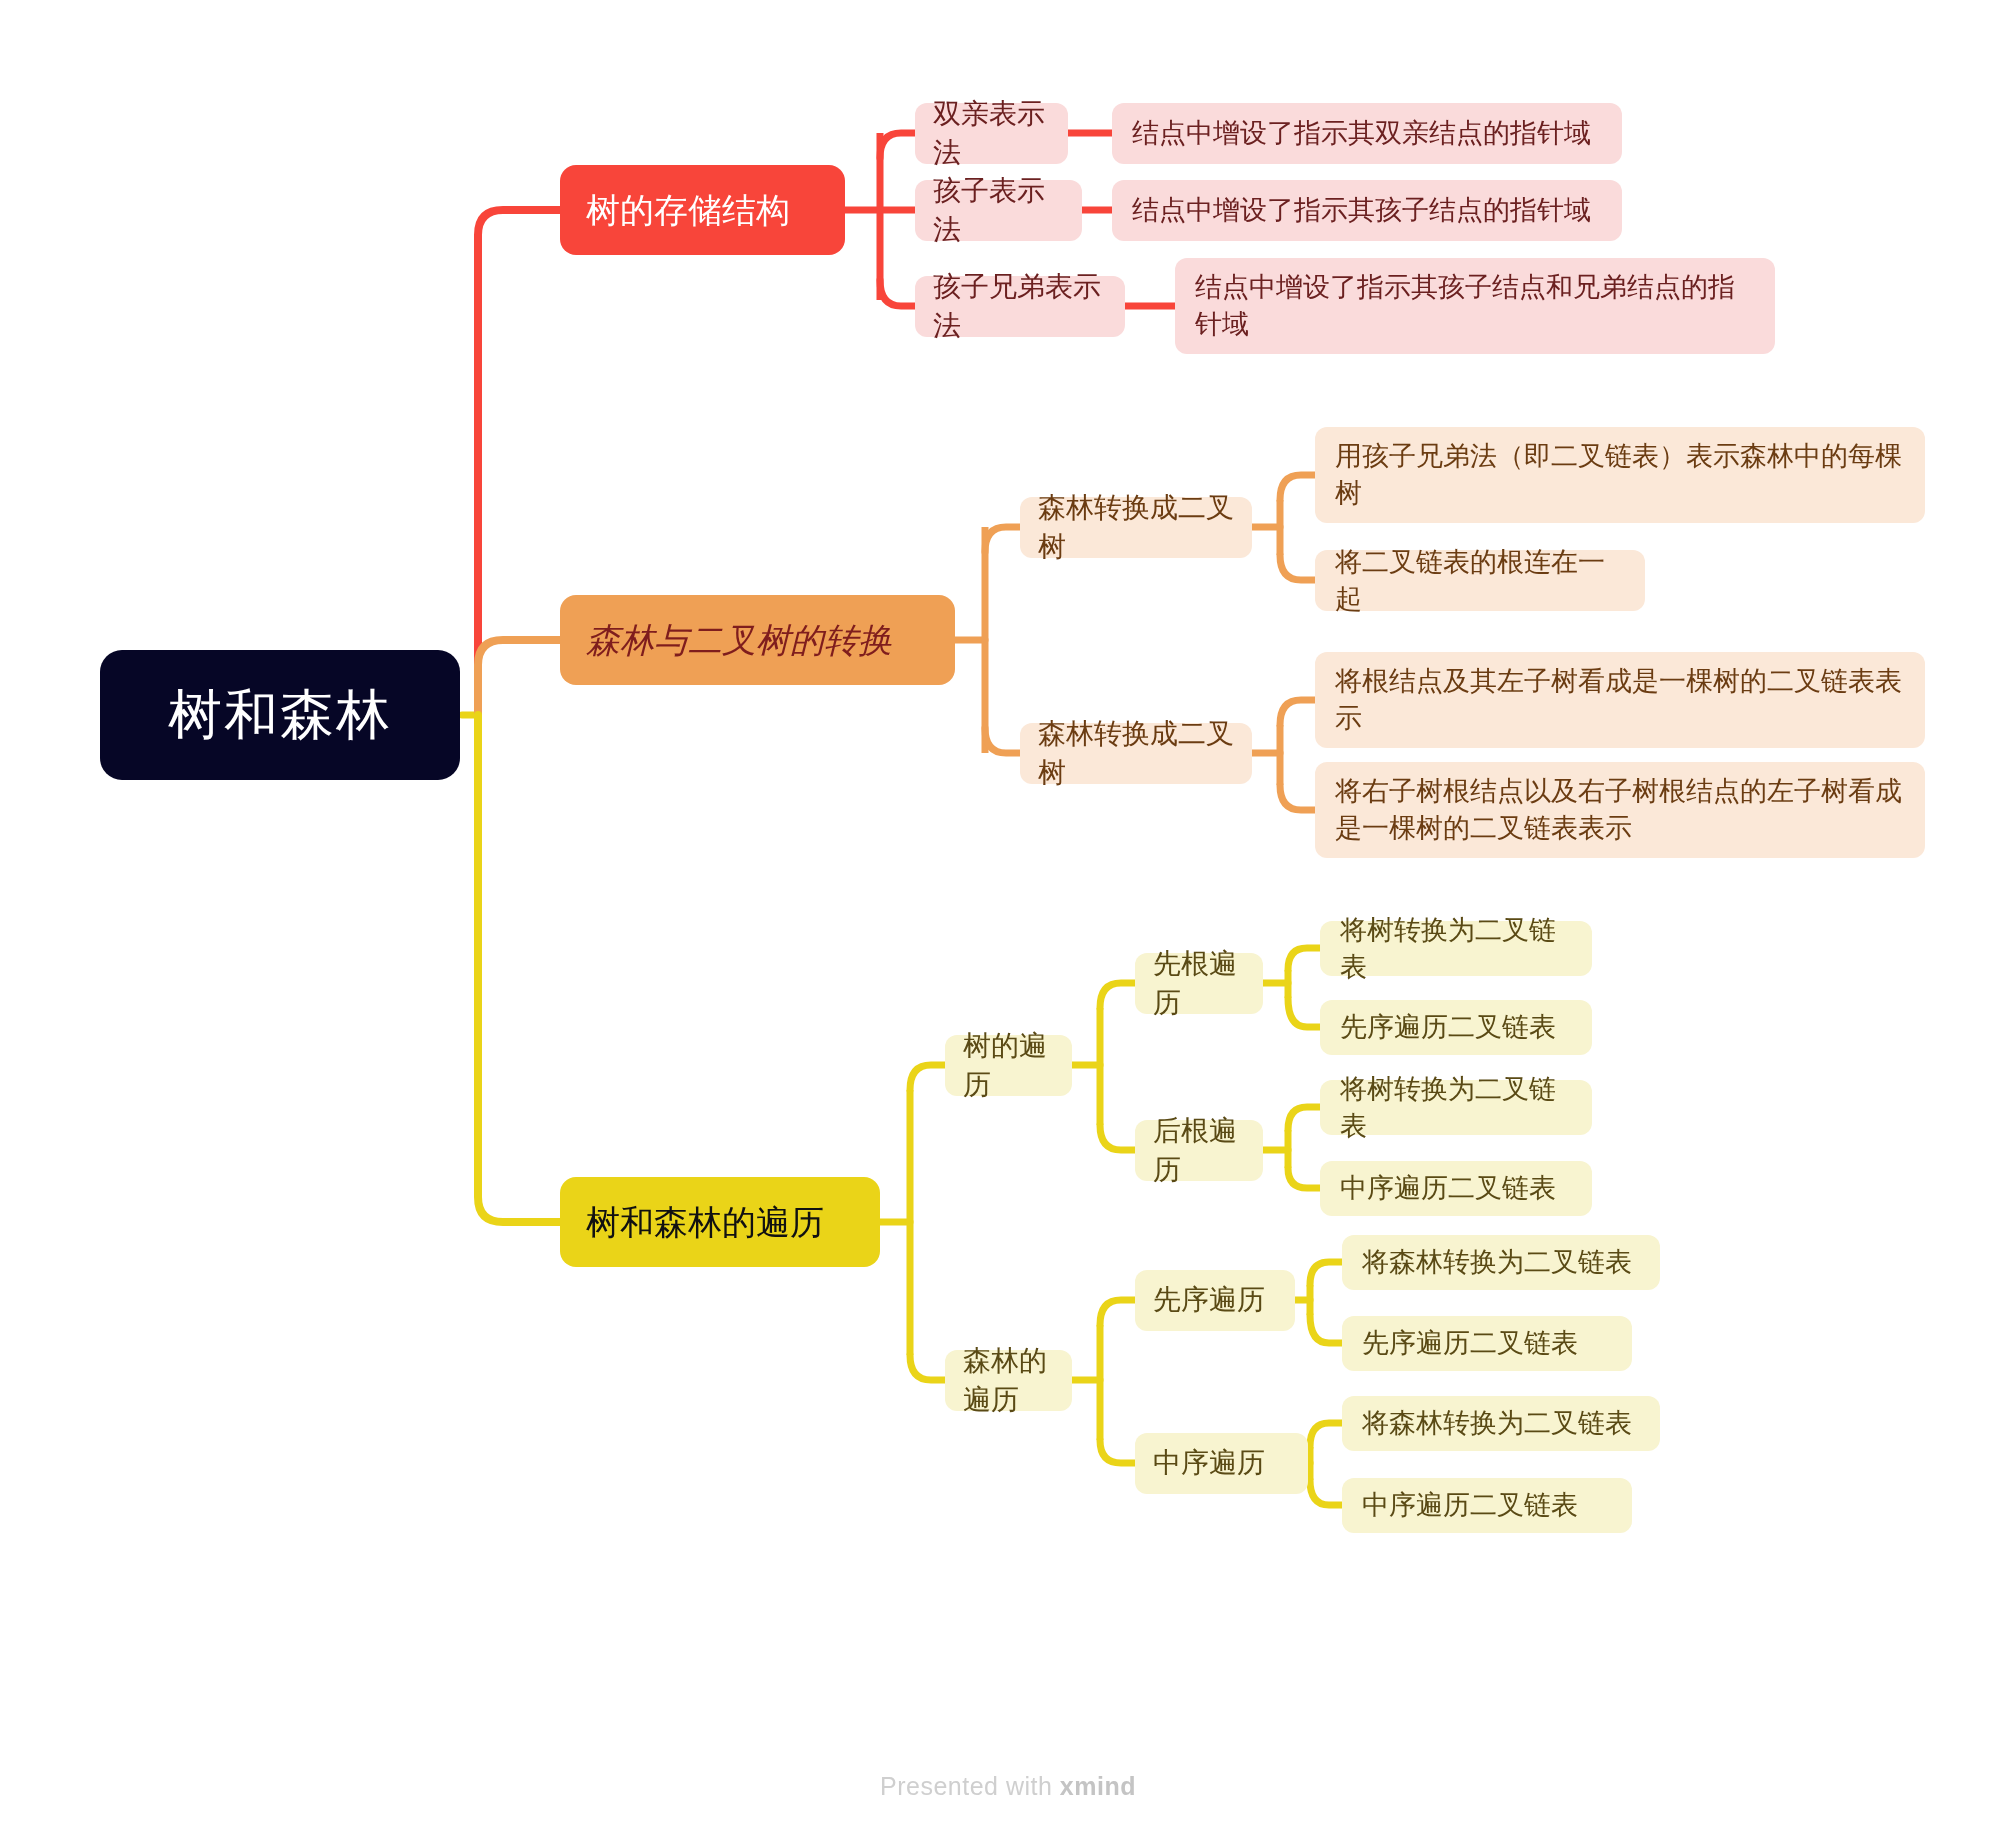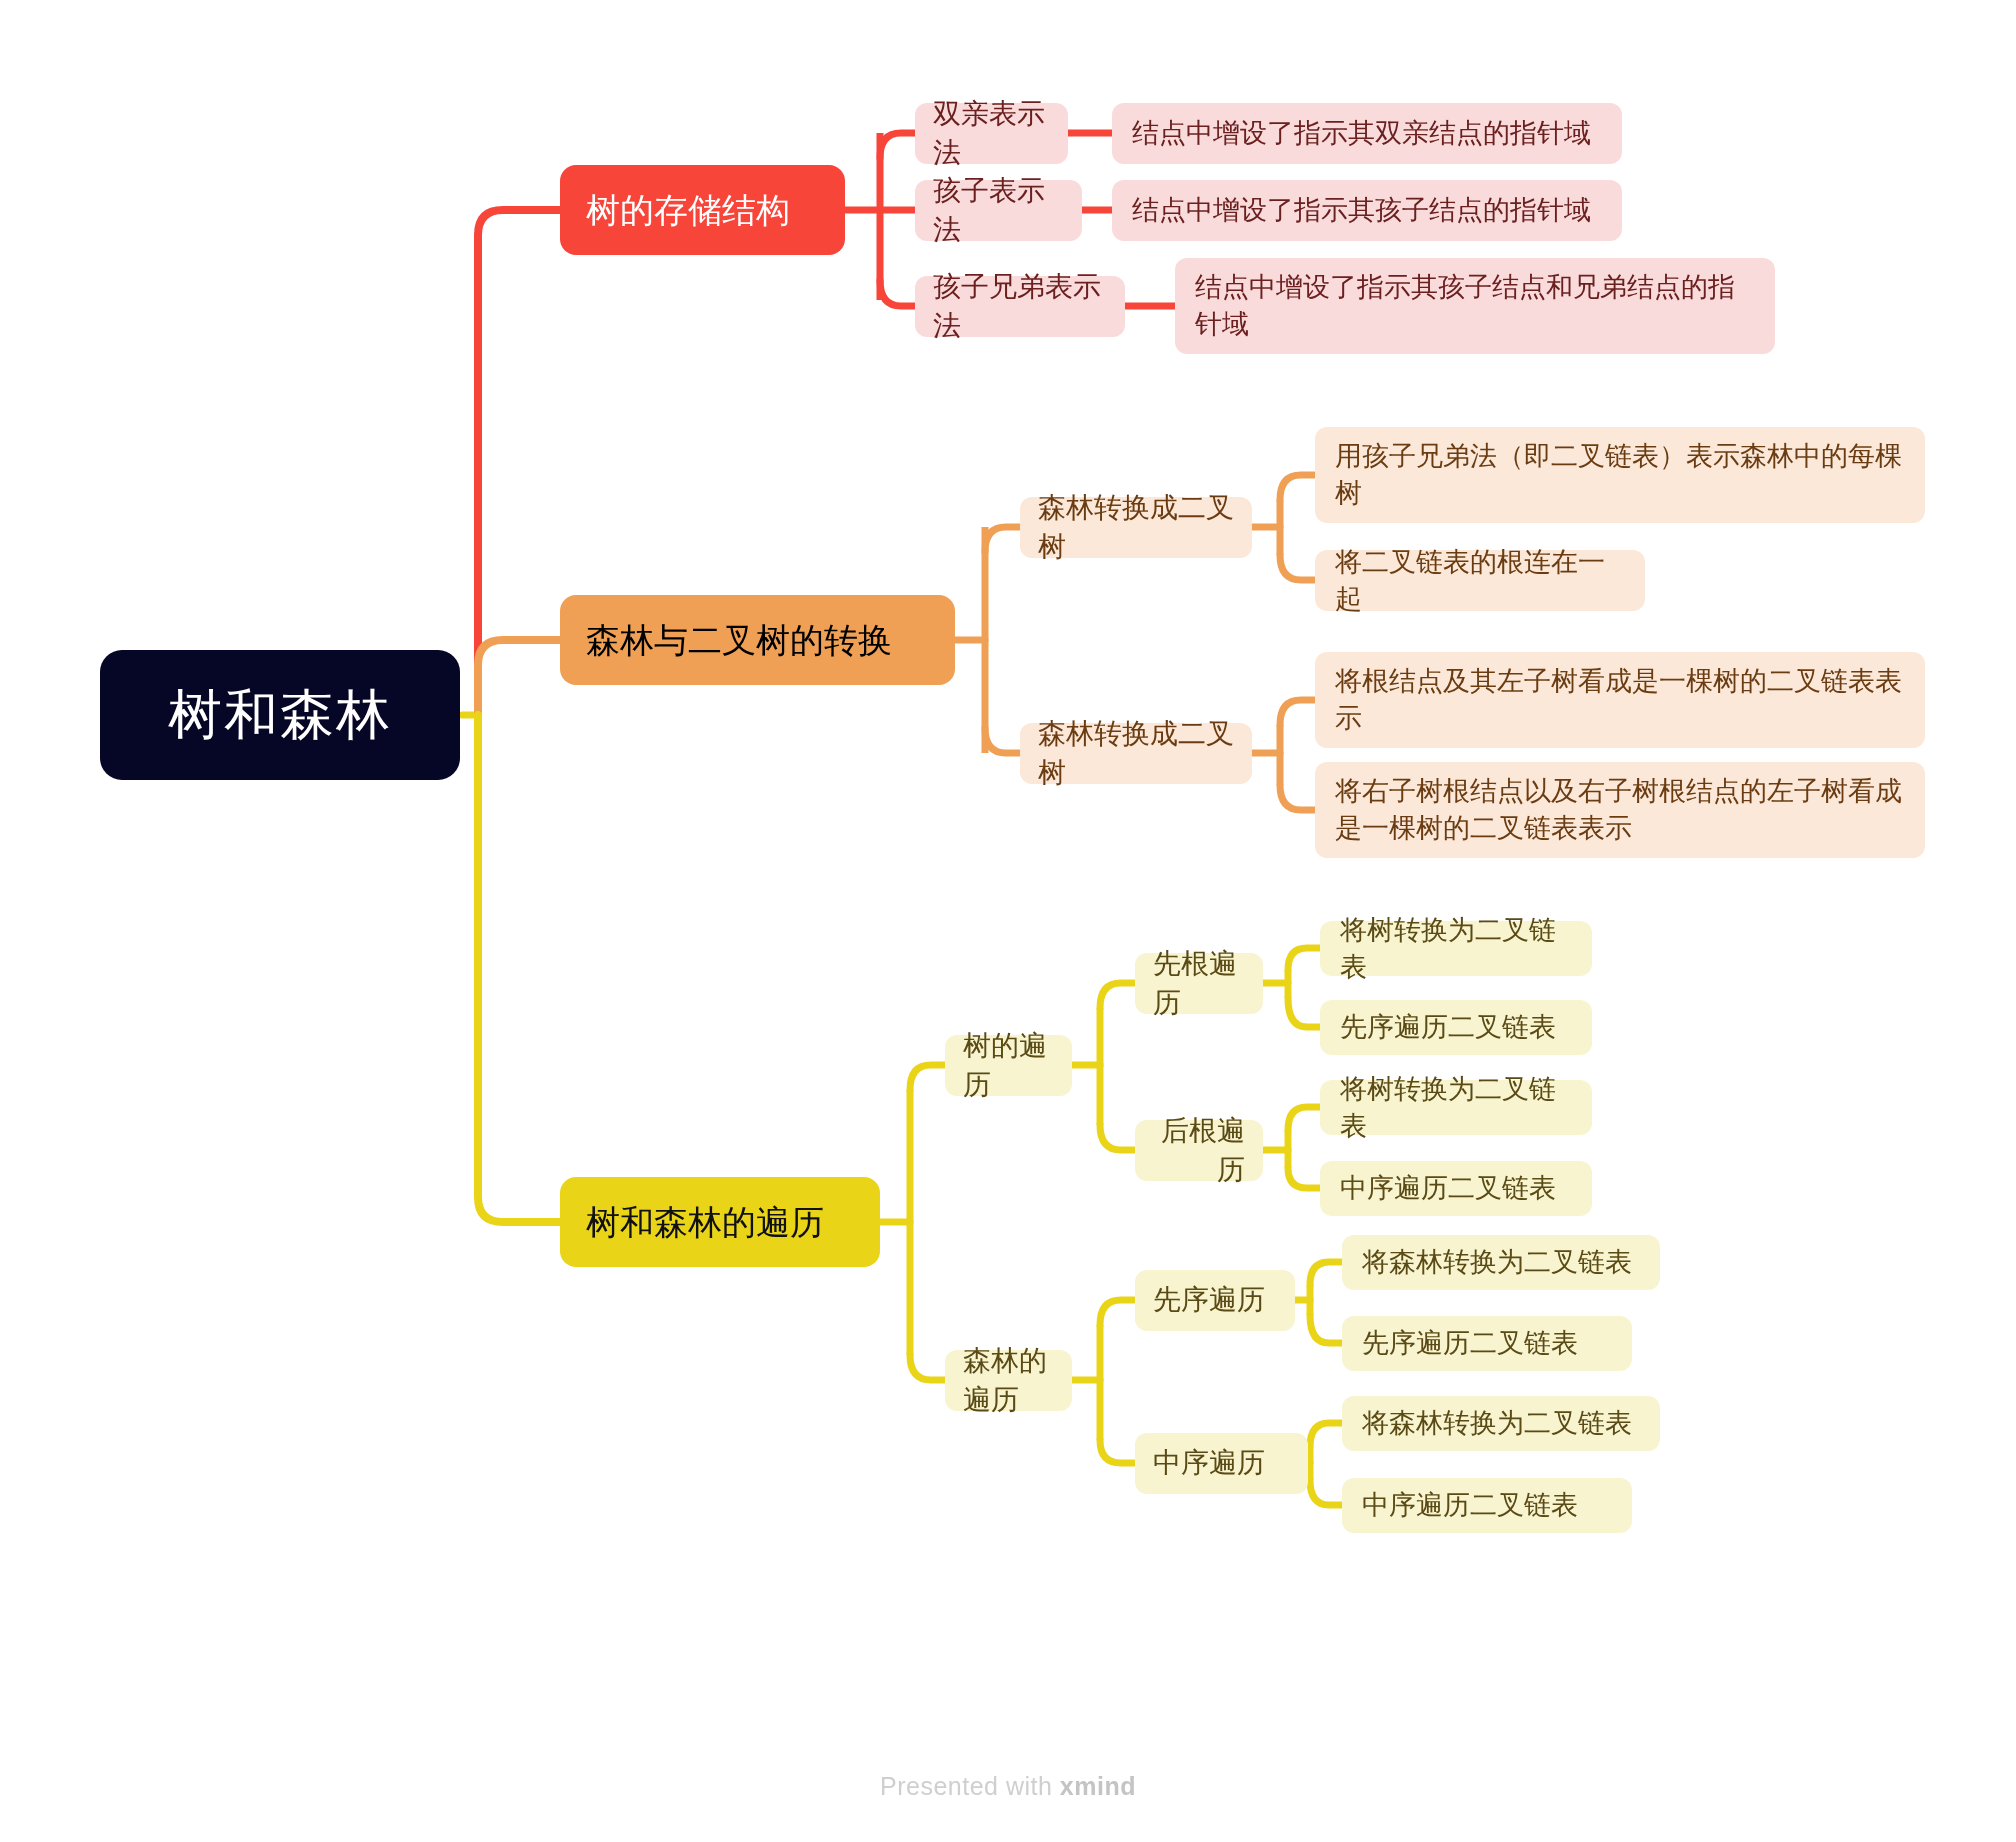--- a/index.html
+++ b/index.html
@@ -35,21 +35,21 @@
   }
 
   
   .topic{
     font-size:34px;
     border-radius:16px;
     padding:0 26px;
     justify-content:flex-start;
   }
   .topic-red{background:#f8453a;color:#ffffff;}
-  .topic-orange{background:#efa055;color:#000000;}
+  .topic-orange{background:#efa055;color:#7f1d1d;font-style:italic;}
   .topic-yellow{background:#ead418;color:#111111;}
 
   
   .sub{
     font-size:28px;
     border-radius:12px;
     padding:0 18px;
   }
   .sub-red{background:#fadbdb;color:#6b2020;}
   .sub-orange{background:#fbe8d8;color:#6b3c12;}
@@ -226,21 +226,21 @@
   <div class="node sub sub-yellow" style="left:1135px;top:953px;width:128px;height:61px;">
     <span>先根遍历</span>
   </div>
   <div class="node leaf leaf-yellow" style="left:1320px;top:921px;width:272px;height:55px;">
     <span>将树转换为二叉链表</span>
   </div>
   <div class="node leaf leaf-yellow" style="left:1320px;top:1000px;width:272px;height:55px;">
     <span>先序遍历二叉链表</span>
   </div>
 
-  <div class="node sub sub-yellow" style="left:1135px;top:1120px;width:128px;height:61px;text-align:right;">
+  <div class="node sub sub-yellow" style="left:1135px;top:1120px;width:128px;height:61px;">
     <span>后根遍历</span>
   </div>
   <div class="node leaf leaf-yellow" style="left:1320px;top:1080px;width:272px;height:55px;">
     <span>将树转换为二叉链表</span>
   </div>
   <div class="node leaf leaf-yellow" style="left:1320px;top:1161px;width:272px;height:55px;">
     <span>中序遍历二叉链表</span>
   </div>
 
   <div class="node sub sub-yellow" style="left:945px;top:1350px;width:127px;height:61px;">

